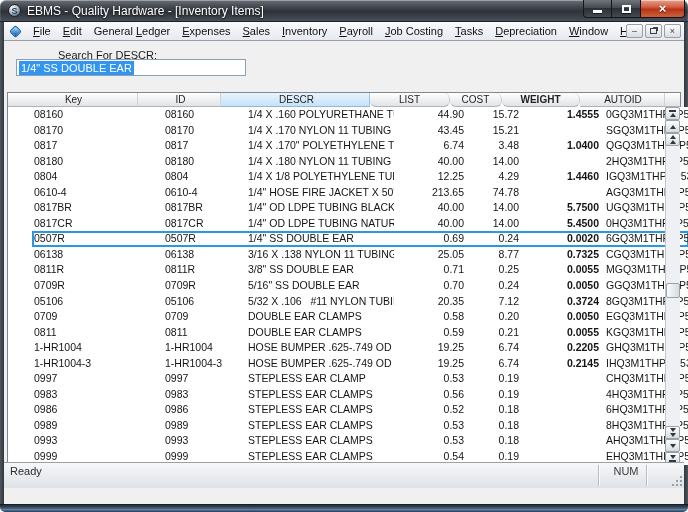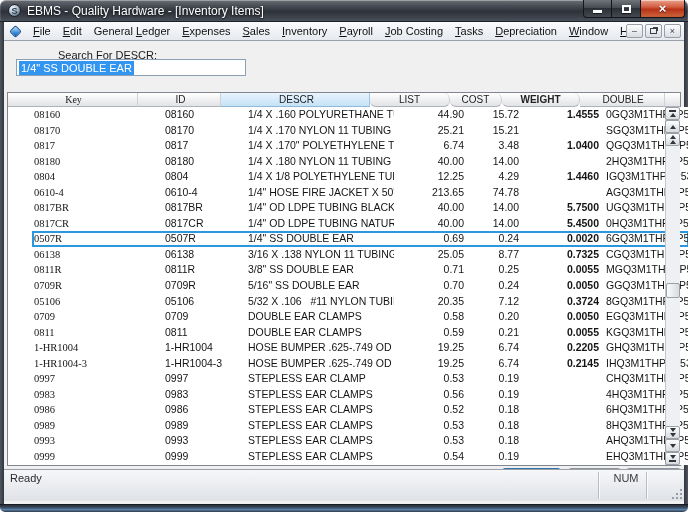--- a/index.html
+++ b/index.html
@@ -70,21 +70,21 @@
   .grid-header { position:absolute; top:0; left:0; height:14px; width:672px; display:flex; }
   .hcell { height:14px; font-size:10px; color:#222; text-align:center; line-height:13px;
     background:linear-gradient(#ffffff,#e2e3e6); border-right:1px solid #cfd1d5; border-bottom:1px solid #aeb2b9;
     overflow:hidden; white-space:nowrap; }
   .hcell.hl { background:linear-gradient(#e8f4fd,#c5e2f7); border-right:1px solid #9cc4e4; border-bottom:1px solid #8fb8d9; }
   .hfill { flex:1; background:linear-gradient(#ffffff,#e2e3e6); border-bottom:1px solid #aeb2b9; }
   .grid-rows { position:absolute; top:14px; left:0; width:657px; height:358px; overflow:hidden;margin-left:24px; }
   .row { display:flex; height:15.56px; background:#fff; }
   .row.sel { box-shadow:inset 0 0 0 2px #2a97de; background:#fdfeff; }
   .cell { font-size:10.5px; color:#141414; line-height:15.5px; overflow:hidden; white-space:pre; }
-  .col0 { width:130px; padding-left:2px;font-family:Liberation Serif, serif; }
+  .col0 { width:130px; padding-left:2px; }
   .col1 { width:83px;  padding-left:3px; }
   .col2 { width:149px; padding-left:3px; }
   .col3 { width:80px;  text-align:right; padding-right:10px; }
   .col4 { width:52px;  text-align:right; padding-right:7px; }
   .col5 { width:78px;  text-align:right; padding-right:5px;font-weight:bold; }
   .col6 { width:85px;  padding-left:2px; }
   .hcell.col3,.hcell.col4,.hcell.col5 { text-align:center; padding-right:0;border-radius:6px; }
 
   
   .vscroll { position:absolute; top:14px; right:0; bottom:0; width:15px;
@@ -107,21 +107,21 @@
     border:1px solid #8e9299; border-radius:3px;
     background:linear-gradient(#f4f4f4,#ebebeb 45%,#dddddd 50%,#d0d0d0); box-shadow:inset 0 1px 0 #fff; }
   .btn-find    { left:21px;   top:447px; width:52px; }
   .btn-import  { left:498px; top:446px; width:59px; border:1px solid #3173ad;
     box-shadow:inset 0 0 0 1px #9fd0ef, inset 0 1px 0 #e8f4fc;
     background:linear-gradient(#eaf6fd,#d9eefc 45%,#bee4f8 50%,#a7d9f5); }
   .btn-cancel  { left:564px; top:446px; width:53px; }
   .btn-catalog { left:622px; top:446px; width:55px; }
 
   
-  .statusbar { position:absolute; left:0; right:0; bottom:3px; height:32px;
+  .statusbar { position:absolute; left:0; right:0; bottom:16px; height:26px;
     background:linear-gradient(#f6f7f9,#dfe2e7); border-top:1px solid #9ba0a8;
     font-size:11px; color:#2b2b2b; }
   .status-ready { position:absolute; left:6px; top:2px; }
   .status-sep { position:absolute; top:2px; bottom:2px; width:1px; background:#b9bdc3; box-shadow:1px 0 0 #fbfcfd; }
   .sep1 { left:594px; } .sep2 { left:642px; }
   .status-num { position:absolute; left:604px; top:2px; width:36px; text-align:center; color:#3c3c3c; }
   .grip { position:absolute; right:1px; bottom:1px; width:13px; height:13px; }
   .grip::after { content:""; position:absolute; right:1px; bottom:1px; width:2px; height:2px; background:#989ea7;
     box-shadow:-4px 0 0 #989ea7, -8px 0 0 #989ea7, 0 -4px 0 #989ea7, -4px -4px 0 #989ea7, 0 -8px 0 #989ea7; }
 </style>
@@ -183,38 +183,38 @@
     </div>
 
     <div class="grid">
       <div class="grid-header" id="grid-header">
           <div class="hcell col0">Key</div>
           <div class="hcell col1">ID</div>
           <div class="hcell col2 hl">DESCR</div>
           <div class="hcell col3">LIST</div>
           <div class="hcell col4">COST</div>
           <div class="hcell col5">WEIGHT</div>
-          <div class="hcell col6">DOUBLE</div>
+          <div class="hcell col6">AUTOID</div>
           <div class="hfill"></div>
         </div>
       <div class="grid-rows" id="grid-rows">
           <div class="row">
             <div class="cell col0">08160</div>
             <div class="cell col1">08160</div>
             <div class="cell col2">1/4 X .160 POLYURETHANE TUBING10</div>
             <div class="cell col3">44.90</div>
             <div class="cell col4">15.72</div>
             <div class="cell col5">1.4555</div>
             <div class="cell col6">0GQ3M1THPKP530M0</div>
           </div>
           <div class="row">
             <div class="cell col0">08170</div>
             <div class="cell col1">08170</div>
             <div class="cell col2">1/4 X .170 NYLON 11 TUBING    100'</div>
-            <div class="cell col3">25.21</div>
+            <div class="cell col3">43.45</div>
             <div class="cell col4">15.21</div>
             <div class="cell col5"></div>
             <div class="cell col6">SGQ3M1THPKP530M0</div>
           </div>
           <div class="row">
             <div class="cell col0">0817</div>
             <div class="cell col1">0817</div>
             <div class="cell col2">1/4 X .170" POLYETHYLENE TUBING</div>
             <div class="cell col3">6.74</div>
             <div class="cell col4">3.48</div>

